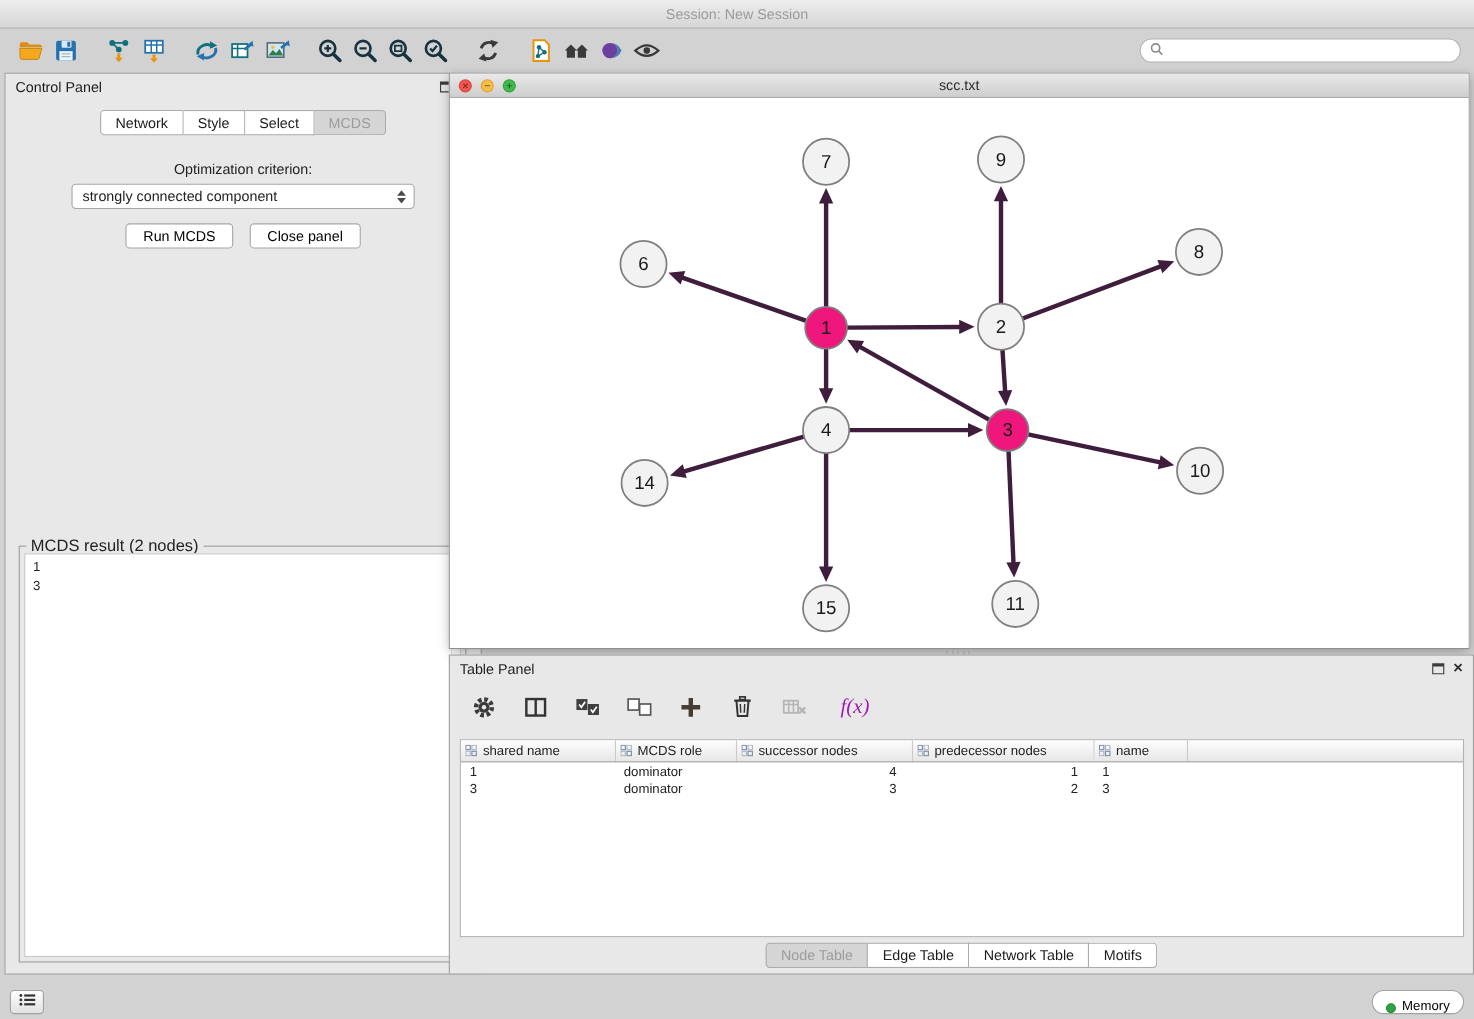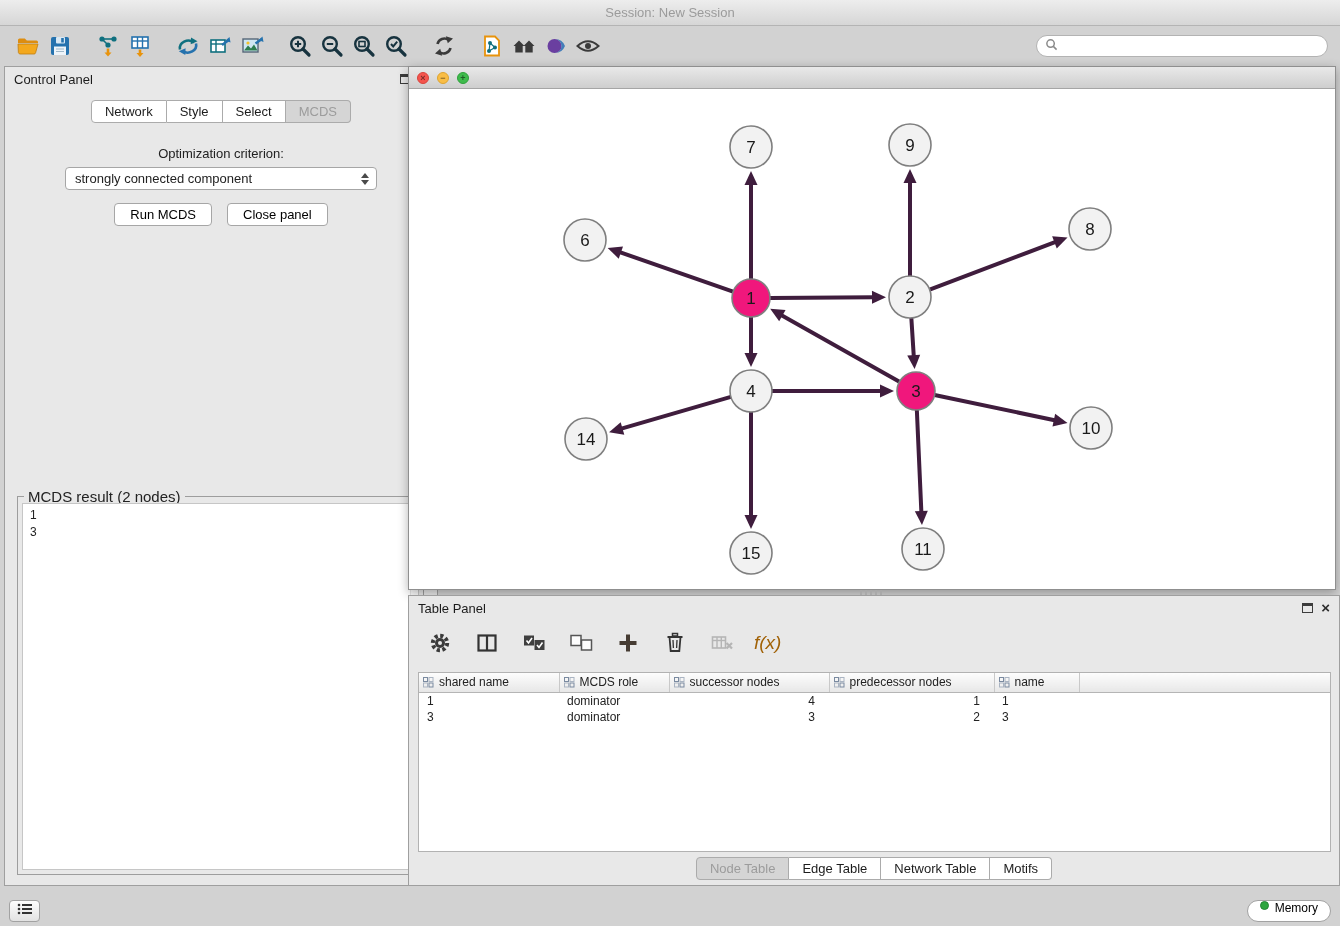--- a/index.html
+++ b/index.html
@@ -56,39 +56,39 @@
   .light.green{background:#3fbb4c;border:1px solid #2fa13c}
   .net-title{position:absolute;left:0;right:0;text-align:center;font-size:13px;color:#2e2e2e}
   .net-canvas{width:926px;height:500px;display:block;background:#fff}
 
   .split-handle{position:absolute;left:860px;top:590px;width:24px;height:5px;background:repeating-linear-gradient(90deg,#a9a9a9 0 2px,transparent 2px 5px)}
 
   
   .table-panel{left:408px;top:595px;width:932px;height:291px}
   .tp-toolbar{height:46px;display:flex;align-items:center;padding:0 16px;gap:17px}
   .tp-btn{width:30px;height:30px;display:flex;align-items:center;justify-content:center}
-  .fx{font-family:Liberation Sans, sans-serif;font-style:italic;font-size:19px;color:#a16207;margin-left:0}
+  .fx{font-family:Liberation Serif, serif;font-style:italic;font-size:19px;color:#a21caf;margin-left:10px}
   .node-table-wrap{position:absolute;left:9px;right:8px;top:76px;bottom:33px;background:#fff;border:1px solid #b2b2b2;overflow:hidden}
   table{border-collapse:collapse;width:100%;font-size:12px;table-layout:fixed}
   th{background:linear-gradient(#fdfdfd,#e7e7e7);border-right:1px solid #c9c9c9;border-bottom:1px solid #b5b5b5;font-weight:normal;padding:2px 4px;height:19px;white-space:nowrap;overflow:hidden}
   th .th-inner{display:flex;align-items:center;justify-content:flex-start;gap:5px}
   th:nth-child(1){width:140px}
   th:nth-child(2){width:110px}
   th:nth-child(3){width:160px}
   th:nth-child(4){width:165px}
   th:nth-child(5){width:85px}
   th:nth-child(6){border-right:none}
   td{padding:1px 8px;height:16px;white-space:nowrap;overflow:hidden}
   td:nth-child(3),td:nth-child(4){text-align:right;padding-right:14px}
   .tp-tabs{position:absolute;left:0;right:0;bottom:5px}
 
   
   .statusbar{position:absolute;left:0;right:0;bottom:0;height:31px;display:flex;align-items:center;padding:0 9px}
   .status-btn{width:31px;height:22px;background:linear-gradient(#fdfdfd,#e2e2e2);border:1px solid #a2a2a2;border-radius:4px;display:flex;align-items:center;justify-content:center}
-  .memory-btn{margin-left:auto;height:22px;background:#fff;border:1px solid #a2a2a2;border-radius:11px;display:flex;align-items:flex-start;gap:6px;padding:0 12px;font-size:12px;font-family:"Liberation Sans",sans-serif}
+  .memory-btn{margin-left:auto;height:22px;background:#fff;border:1px solid #a2a2a2;border-radius:11px;display:flex;align-items:flex-end;gap:6px;padding:0 12px;font-size:12px;font-family:"Liberation Sans",sans-serif}
   .mem-dot{width:9px;height:9px;border-radius:50%;background:#2ca53e;border:1px solid #238434}
 </style>
 </head>
 <body>
 
 <div class="titlebar">
   <span>Session: New Session</span>
 </div>
 
 <div class="toolbar">
@@ -264,20 +264,21 @@
   </div>
 </div>
 
 <div class="network-window">
   <div class="net-titlebar">
     <div class="traffic">
       <span class="light red">×</span>
       <span class="light yellow">−</span>
       <span class="light green">+</span>
     </div>
+    <span class="net-title">scc.txt</span>
   </div>
   <svg class="net-canvas" id="net-svg" xmlns="http://www.w3.org/2000/svg">
       <line x1="342" y1="190" x2="342" y2="94" stroke="#3f1d3d" stroke-width="4" stroke-linecap="round"></line>
       <polygon points="342,82 348.5,96 335.5,96" fill="#3f1d3d"></polygon>
       <line x1="324.0633246997125" y1="202.73296887098388" x2="209.98527951633417" y2="162.8743747707674" stroke="#3f1d3d" stroke-width="4" stroke-linecap="round"></line>
       <polygon points="198.65685301088945,158.91624984717825 214.01733493418573,157.39783123424968 209.72936626696418,169.6702932818148" fill="#3f1d3d"></polygon>
       <line x1="360.99962423487295" y1="208.88050550795677" x2="465.0007119760302" y2="208.22641061650296" stroke="#3f1d3d" stroke-width="4" stroke-linecap="round"></line>
       <polygon points="477.0004746506868,208.15094041100198 463.04163122490047,214.7388604328588 462.9598718356077,201.73911753531414" fill="#3f1d3d"></polygon>
       <line x1="342" y1="228" x2="342" y2="266" stroke="#3f1d3d" stroke-width="4" stroke-linecap="round"></line>
       <polygon points="342,278 335.5,264 348.5,264" fill="#3f1d3d"></polygon>

